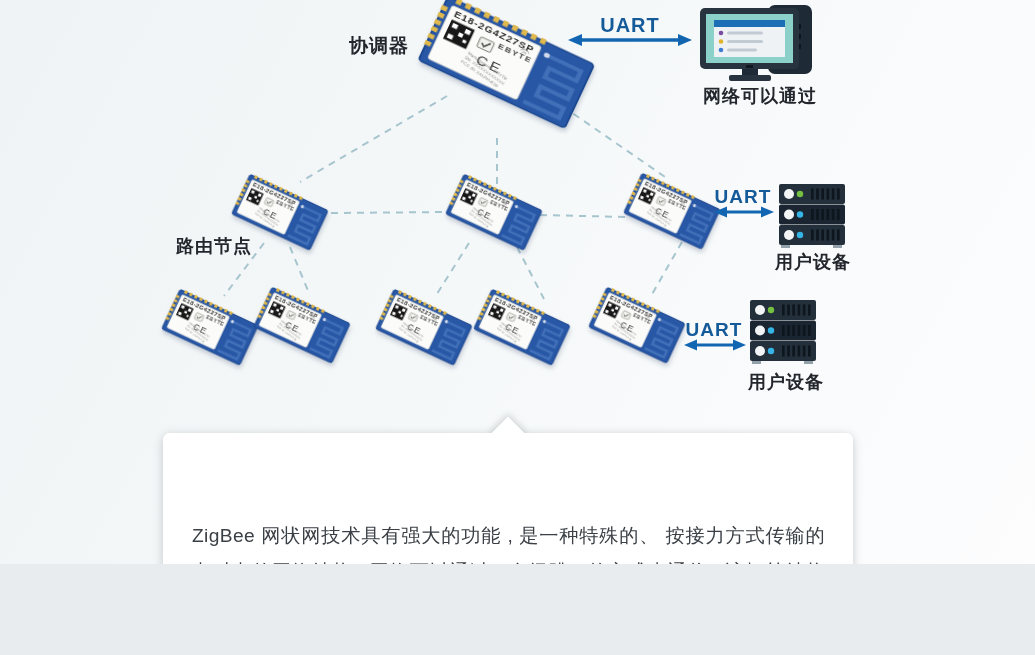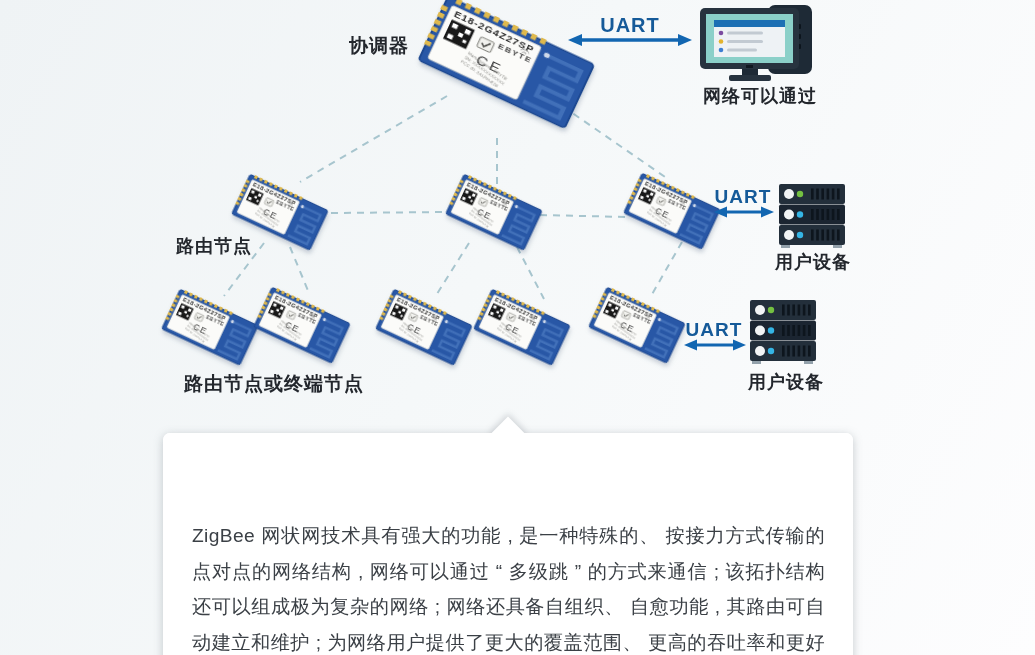--- a/index.html
+++ b/index.html
@@ -1,18 +1,18 @@
 <!DOCTYPE html>
 <html><head>
 <meta charset="utf-8">
 <style>
   * { margin:0; padding:0; box-sizing:border-box; }
   html,body { background:#e9ecef; }
   #page {
-    position:relative; width:1035px; height:655px; overflow:hidden;
+    position:relative; width:1035px; height:564px; overflow:hidden;
     background:linear-gradient(118deg,#eff3f5 0%,#f5f8f9 45%,#fdfdfe 100%);
     font-family:"Liberation Sans","DejaVu Sans",sans-serif;
   }
   .abs { position:absolute; }
   .label {
     position:absolute; color:#23272d; font-size:18px; letter-spacing:1px;
     white-space:nowrap; font-weight:700;
   }
   .uart-label {
     position:absolute; color:#155a99; font-size:20px; font-weight:bold;
@@ -260,21 +260,20 @@
         <rect x="44.4" y="45.5" width="2.6" height="11"></rect>
         <rect x="49.6" y="45.5" width="2.6" height="11"></rect>
         <rect x="54.8" y="45.5" width="2.6" height="11"></rect>
         <rect x="60" y="45.5" width="2.6" height="11"></rect>
     </g>
   </svg>
   <div class="label" style="left:748px;top:370px">用户设备</div>
 
   <div class="label" style="left:349px;top:33px;font-size:19px">协调器</div>
   <div class="label" style="left:176px;top:234px">路由节点</div>
-  <div class="label" style="left:184px;top:371px;font-size:19px">路由节点或终端节点</div>
 
   <div id="descbox">
     <div class="notch"></div>
     <div class="inner">
       <p>ZigBee 网状网技术具有强大的功能 , 是一种特殊的、 按接力方式传输的点对点的网络结构 , 网络可以通过 “ 多级跳 ” 的方式来通信 ; 该拓扑结构还可以组成极为复杂的网络 ; 网络还具备自组织、 自愈功能 , 其路由可自动建立和维护 ; 为网络用户提供了更大的覆盖范围、 更高的吞吐率和更好的故障恢复性。</p>
     </div>
   </div>
 
 </div>
 

